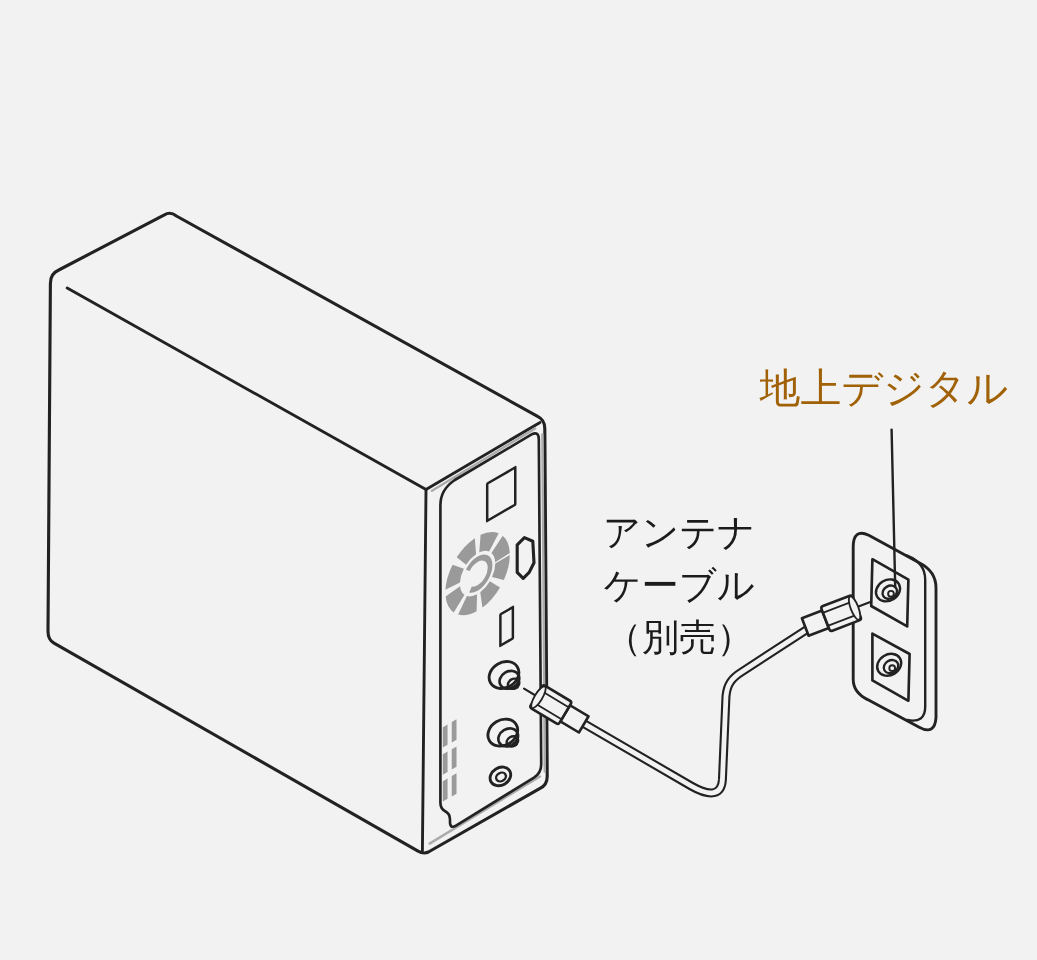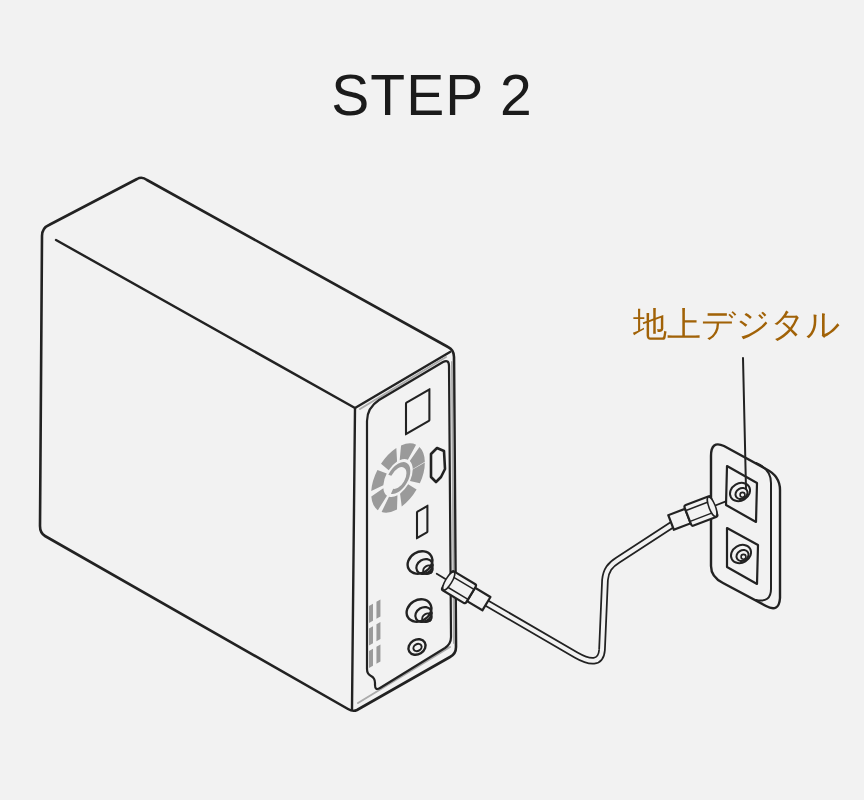--- a/index.html
+++ b/index.html
@@ -32,21 +32,20 @@
     font-size:34px;line-height:1.1;font-weight:400;
     white-space:nowrap;
     color:#a16207;
   }
 </style>
 </head>
 <body style="background: rgb(242, 242, 242);">
 
 <div class="stage">
 
-  <h1 class="title">STEP 2</h1>
 
   <svg width="864" height="800" viewBox="0 0 864 800">
     <g fill="none" stroke="#222222" stroke-linecap="round" stroke-linejoin="round">
 
       <g>
 
         <path fill="#f2f2f2" stroke-width="2.6" d="M 147,180 L 448,347 Q 454,350 454,357 L 456,647 Q 456,654 450,657
              L 357,710 Q 353,712 348,709 L 45,536 Q 40,533 40,526
              L 42,236 Q 42,228 49,225 L 137,179 Q 142,176 147,180 Z"></path>
 
@@ -148,16 +147,21 @@
         <rect x="28" y="-7.8" width="18" height="15.6" fill="#f2f2f2" stroke-width="2.2"></rect>
         <rect x="0" y="-11" width="28" height="22" rx="2" fill="#f2f2f2" stroke-width="2.2"></rect>
         <line x1="2" y1="-5.8" x2="27" y2="-5.8" stroke-width="1.5"></line>
         <line x1="2" y1="5.8" x2="27" y2="5.8" stroke-width="1.5"></line>
         <ellipse cx="2" cy="0" rx="3.2" ry="10.4" fill="#f2f2f2" stroke-width="1.5"></ellipse>
       </g>
 
     </g>
   </svg>
 
+  <div class="cable-label">
+    <span>アンテナ</span>
+    <span>ケーブル</span>
+    <span>（別売）</span>
+  </div>
 
   <div class="wall-label">地上デジタル</div>
 
 </div>
 
 </body></html>

